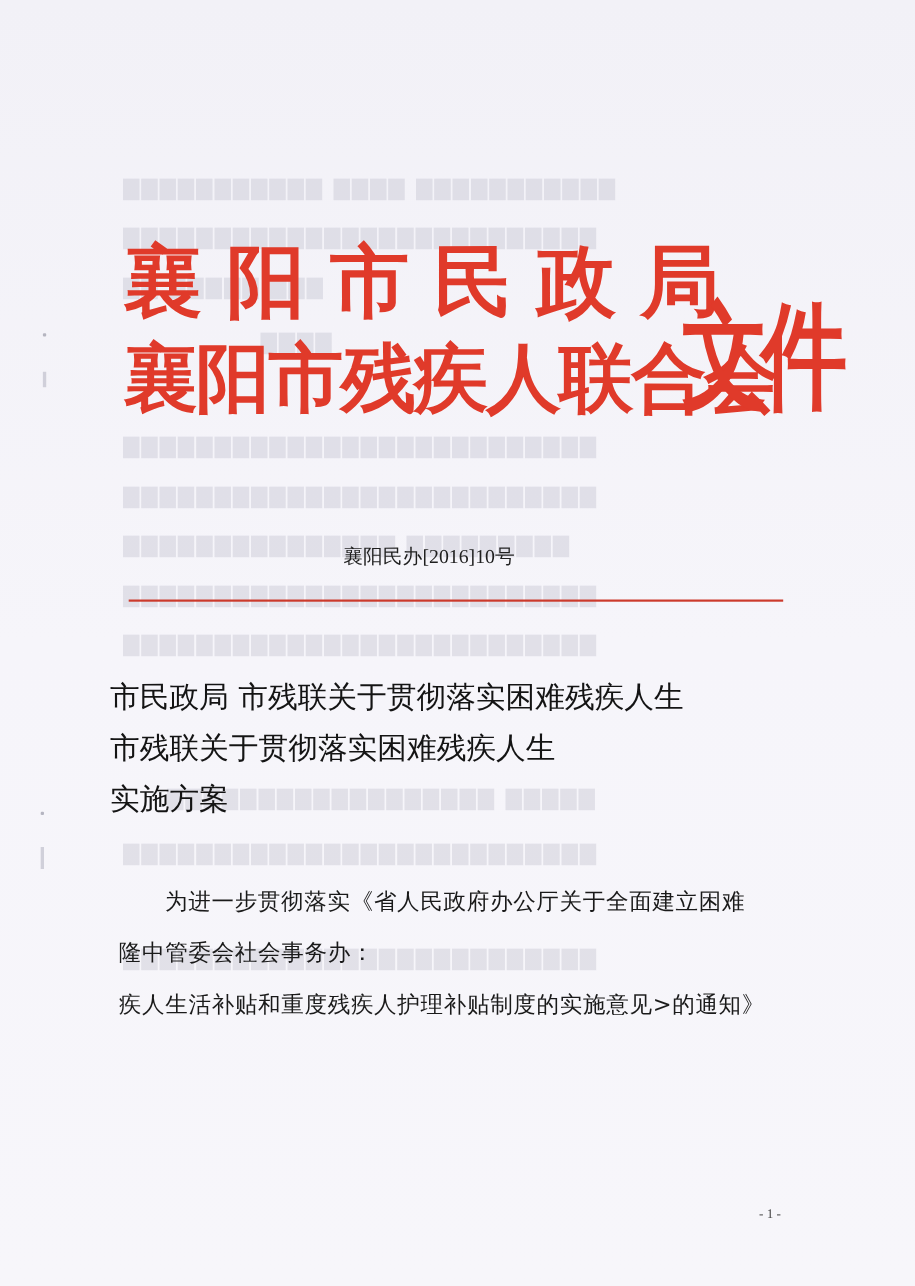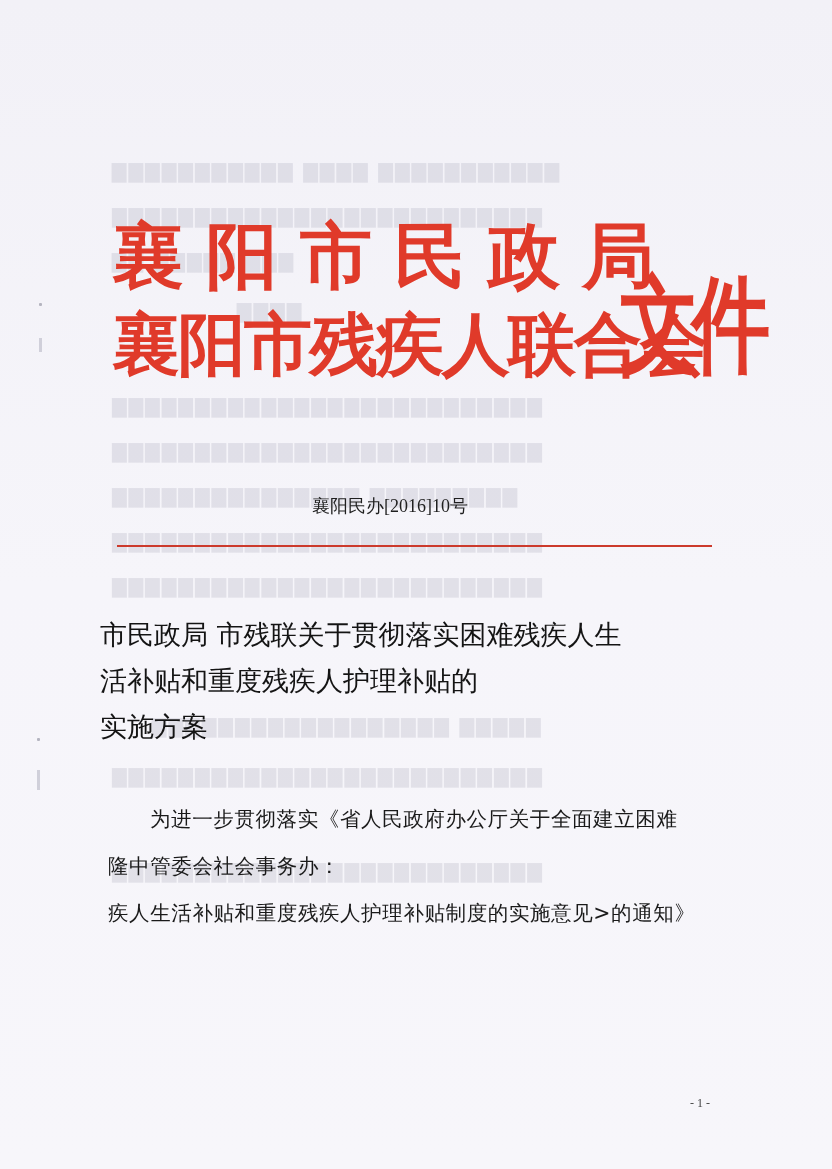--- a/index.html
+++ b/index.html
@@ -172,21 +172,21 @@
     <div class="masthead-line2">襄阳市残疾人联合会</div>
     <div class="masthead-suffix">文件</div>
   </div>
 
   <div class="doc-number">襄阳民办[2016]10号</div>
 
   <div class="red-rule"></div>
 
   <div class="title">
     <div>市民政局  市残联关于贯彻落实困难残疾人生</div>
-    <div>活补贴和重度残疾人护理补贴的</div>
+    <div>市残联关于贯彻落实困难残疾人生</div>
     <div>实施方案</div>
   </div>
 
   <div class="body-text">
     <div class="line indent">为进一步贯彻落实《省人民政府办公厅关于全面建立困难</div>
     <div class="line">隆中管委会社会事务办：</div>
     <div class="line">疾人生活补贴和重度残疾人护理补贴制度的实施意见&gt;的通知》</div>
   </div>
 
   <div class="page-number">- 1 -</div>

